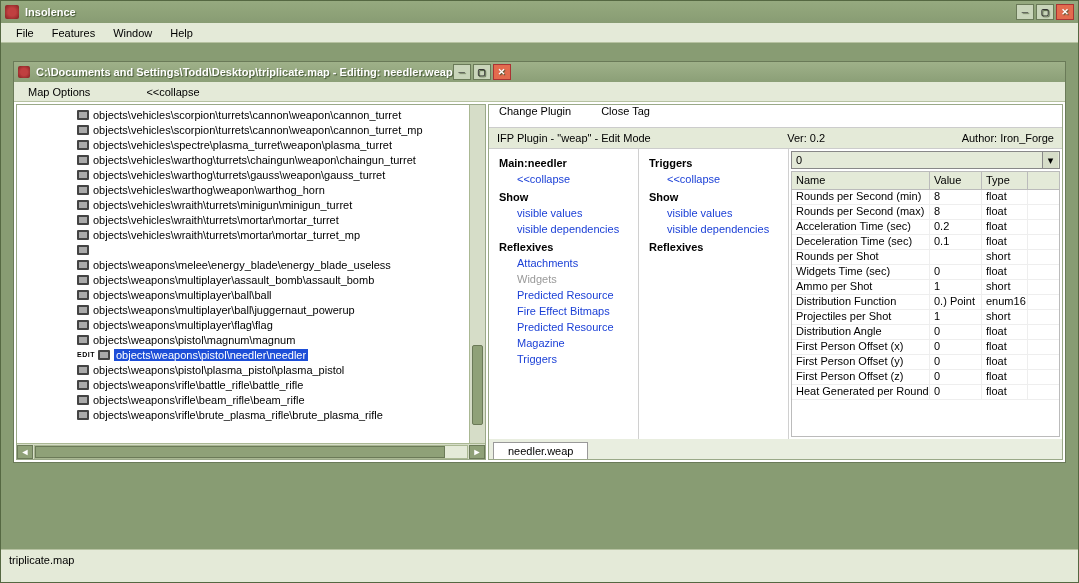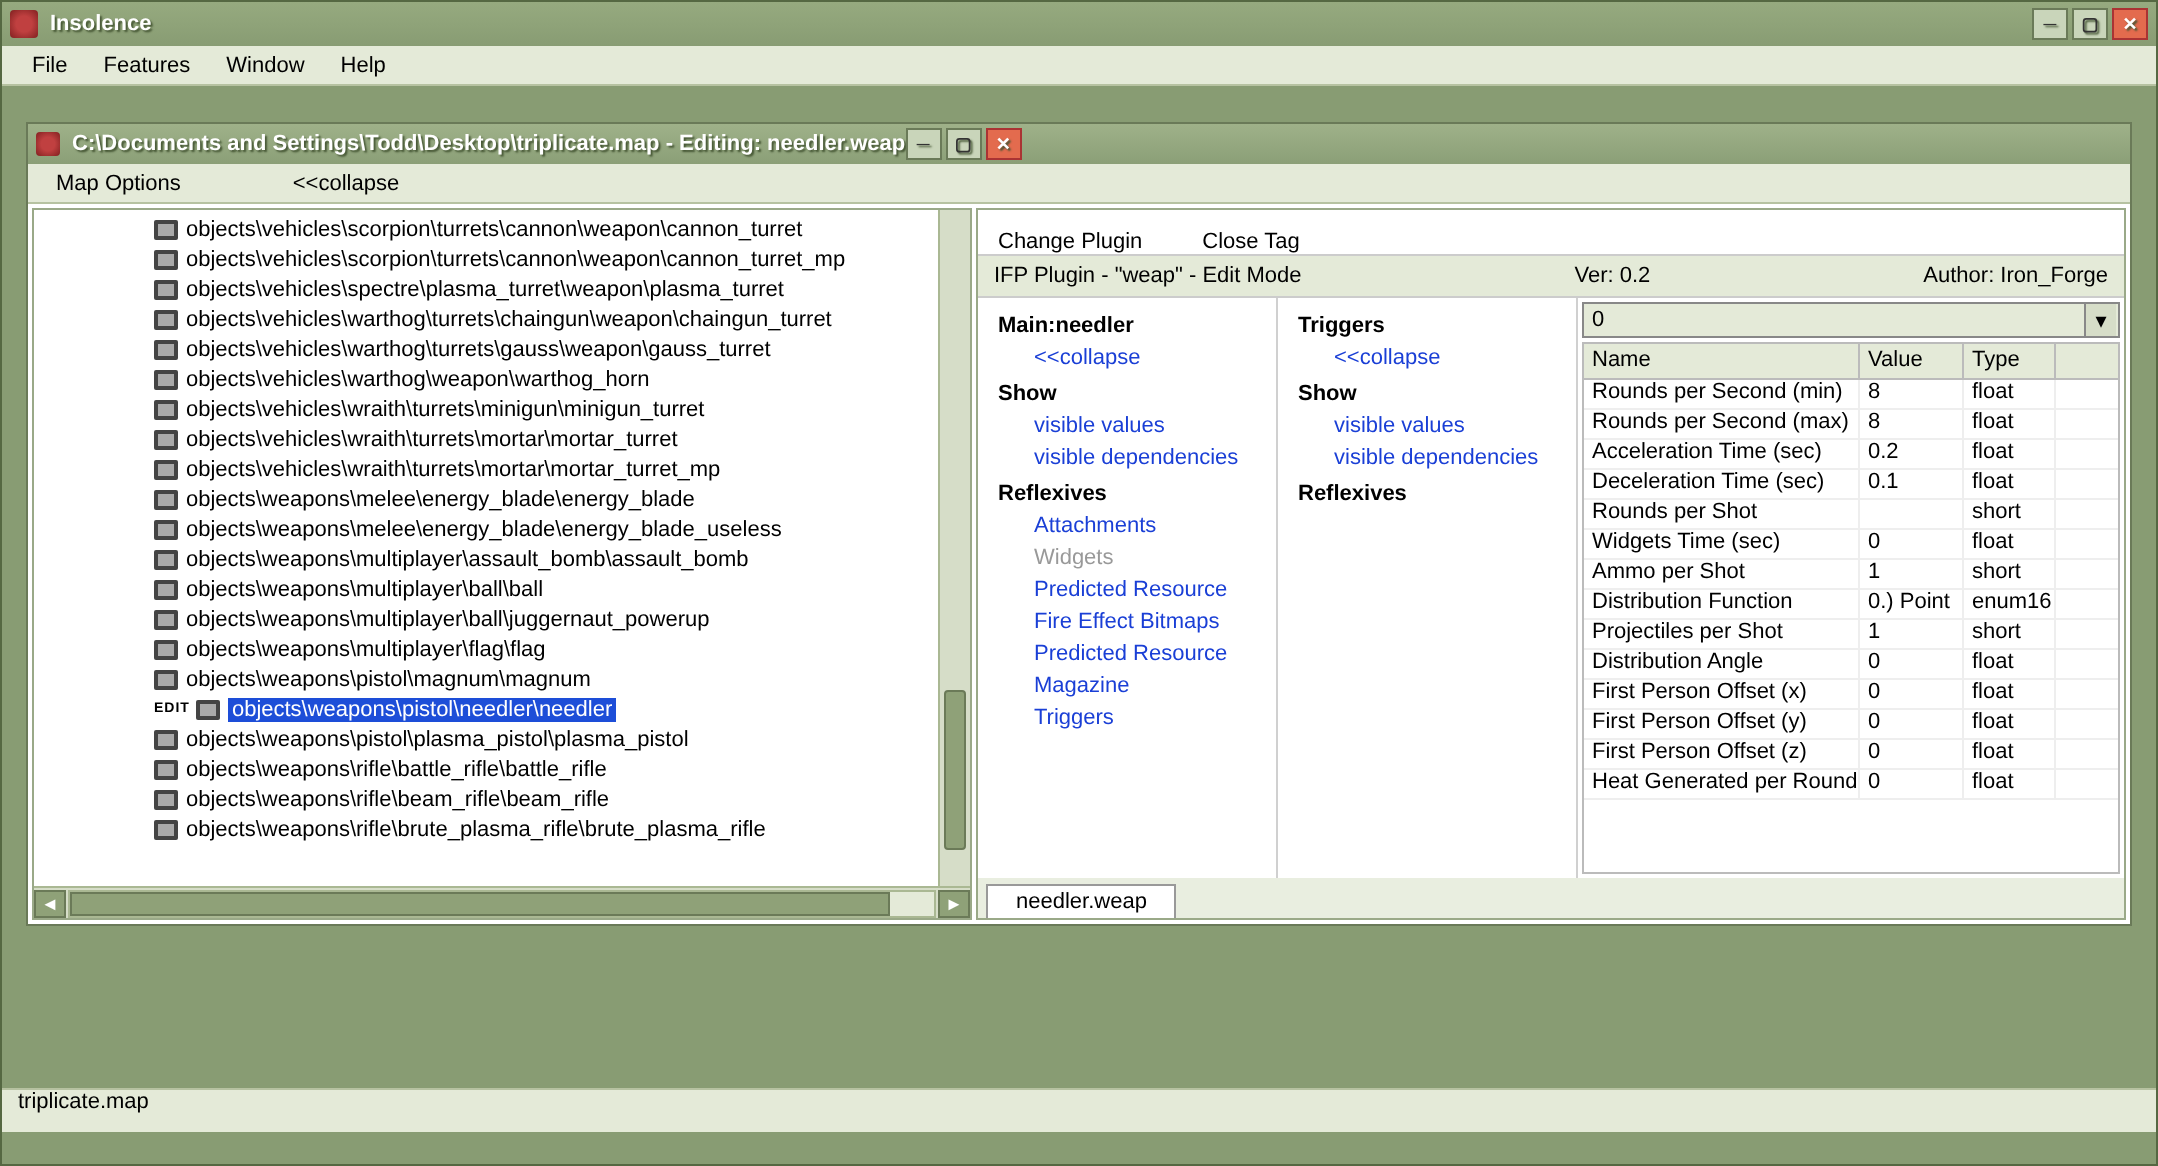--- a/index.html
+++ b/index.html
@@ -28,21 +28,21 @@
 .node .nicon::after{content:"";position:absolute;inset:2px;background:#aaa;}
 .node.sel .txt { background:#1d4ed8; color:#fff; padding:0 2px; }
 .node.edit::before { content:"EDIT"; font-size:7px; font-weight:bold; margin-right:3px; letter-spacing:0.5px;}
 .vscroll { position:absolute; right:0; top:0; bottom:0; width:16px; background:#d6ddc8; border-left:1px solid #aab893;}
 .vscroll .thumb { position:absolute; left:2px; right:2px; top:240px; height:80px; background:#8fa178; border:1px solid #6b7a58; border-radius:2px;}
 .hscroll { height:16px; background:#d6ddc8; border-top:1px solid #aab893; display:flex; align-items:center; position:relative;}
 .hscroll .btn { width:16px; height:14px; background:#8fa178; border:1px solid #6b7a58; display:flex; align-items:center; justify-content:center; color:#fff; font-size:9px;}
 .hscroll .track { flex:1; height:14px; border:1px solid #aab893; margin:0 1px; position:relative; background:#e4ead8;}
 .hscroll .tthumb { position:absolute; left:0; top:0; bottom:0; width:410px; background:#8fa178; border:1px solid #6b7a58;}
 .rightpane { flex:1; display:flex; flex-direction:column; border:1px solid #9aa988; margin:2px 2px 2px 0; min-height:0;}
-.rtoolbar { height:22px; display:flex; align-items:flex-end; padding:0 10px; gap:30px; background:#fff;}
+.rtoolbar { height:22px; display:flex; align-items:flex-start; padding:0 10px; gap:30px; background:#fff;}
 .rtoolbar span { cursor:pointer; }
 .inforow { height:22px; background:#e4ead8; display:flex; align-items:center; padding:0 8px; border-top:1px solid #ccc; border-bottom:1px solid #ccc;}
 .inforow .mid { flex:1; text-align:center;}
 .panes { flex:1; display:flex; min-height:0; background:#fff;}
 .col { padding:4px 10px; border-right:1px solid #d0d0d0; overflow:hidden;}
 .col1 { width:150px;}
 .col2 { width:150px;}
 .col h4 { font-weight:bold; margin:4px 0 2px 0; font-size:11px;}
 .col .link { color:#1a3fd6; cursor:pointer; padding-left:18px; line-height:16px;}
 .col .gray { color:#999; padding-left:18px; line-height:16px;}
@@ -50,21 +50,21 @@
 .dd { height:18px; border:1px solid #888; margin:2px 2px 0 2px; background:#e4ead8; display:flex; align-items:center; padding:0 4px; position:relative;}
 .dd .arrow { position:absolute; right:1px; top:0; bottom:0; width:16px; border-left:1px solid #888; display:flex; align-items:center; justify-content:center; background:#d6ddc8;}
 .proptable { flex:1; overflow:hidden; margin:2px; border:1px solid #bbb; position:relative;}
 .pthead { display:flex; background:#e4ead8; border-bottom:1px solid #bbb; height:18px;}
 .pthead div { border-right:1px solid #bbb; padding:2px 4px;}
 .ptrow { display:flex; border-bottom:1px solid #eee; height:15px;}
 .ptrow div { border-right:1px solid #eee; padding:0 4px; overflow:hidden; white-space:nowrap;}
 .cN { width:138px;} .cV { width:52px;} .cT { width:46px;}
 .tabbar { height:20px; display:flex; align-items:flex-end; padding-left:4px; background:#e9eee0;}
 .tab { border:1px solid #999; border-bottom:none; background:#fff; padding:2px 14px; font-size:11px;}
-.statusbar { height:22px; background:#e4ead8; display:flex; align-items:flex-start; padding:0 8px; position:absolute; left:0; right:0; bottom:16px; border-top:1px solid #b6c2a1;}
+.statusbar { height:22px; background:#e4ead8; display:flex; align-items:flex-end; padding:16px 8px; position:absolute; left:0; right:0; bottom:0; border-top:1px solid #b6c2a1;}
 </style>
 </head>
 <body>
 
 <div class="app-window">
   <div class="titlebar">
     <div class="icon"></div>
     <span>Insolence</span>
     <div class="spacer"></div>
     <div class="wbtns">
@@ -130,21 +130,20 @@
                 <div class="node">
                   <span class="nicon"></span>
                   <span class="txt">objects\vehicles\wraith\turrets\mortar\mortar_turret</span>
                 </div>
                 <div class="node">
                   <span class="nicon"></span>
                   <span class="txt">objects\vehicles\wraith\turrets\mortar\mortar_turret_mp</span>
                 </div>
                 <div class="node">
                   <span class="nicon"></span>
-                  <span class="txt">objects\weapons\melee\energy_blade\energy_blade</span>
                 </div>
                 <div class="node">
                   <span class="nicon"></span>
                   <span class="txt">objects\weapons\melee\energy_blade\energy_blade_useless</span>
                 </div>
                 <div class="node">
                   <span class="nicon"></span>
                   <span class="txt">objects\weapons\multiplayer\assault_bomb\assault_bomb</span>
                 </div>
                 <div class="node">

